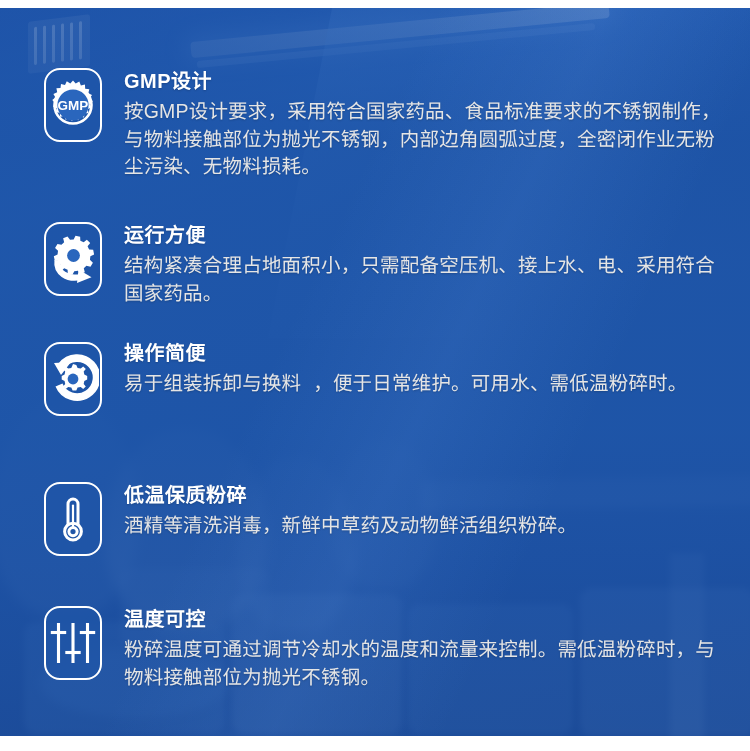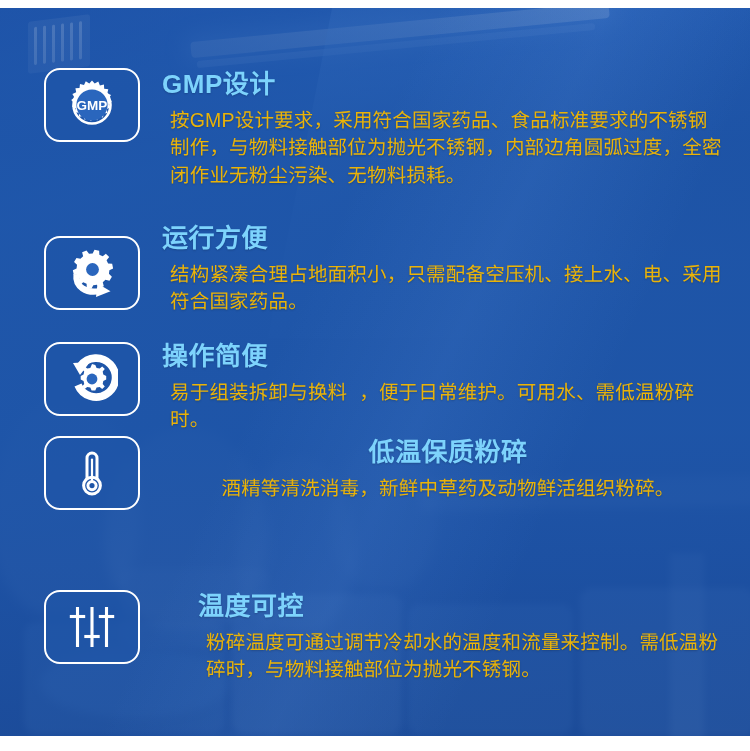--- a/index.html
+++ b/index.html
@@ -171,62 +171,62 @@
   .feature {
     position: absolute;
     left: 44px;
     width: 690px;
     display: flex;
     align-items: flex-start;
   }
 
   .icon-box {
     flex: 0 0 auto;
-    width: 96px;
+    width: 58px;
     height: 74px;
     border: 2px solid #ffffff;
     border-radius: 16px;
     background: rgba(31, 85, 168, 0.62);
     display: flex;
     align-items: center;
     justify-content: center;
     box-sizing: border-box;
   }
   .icon-box svg { display: block; }
 
   .feature-text {
     margin-left: 22px;
     padding-top: 2px;
     flex: 1 1 auto;
     min-width: 0;
   }
   .feature-title {
-    color: #7dd3fc;
-    font-size: 26px;
+    color: #ffffff;
+    font-size: 20px;
     font-weight: bold;
     line-height: 1.1;
     letter-spacing: 0.5px;
     margin: 0 0 6px 0;
     text-shadow: 0 1px 2px rgba(0,0,0,0.18);
   }
   .feature-desc {
-    color: #eab308;
+    color: #e5e5e5;
     font-size: 19.5px;
     line-height: 1.42;
-    margin: 8px;
+    margin: 0;
     letter-spacing: 0.2px;
     text-shadow: 0 1px 2px rgba(0,0,0,0.20);
   }
 
   
   .f0 { top: 68px; }
-  .f1 { top: 222px; align-items: center; }
+  .f1 { top: 222px; }
   .f2 { top: 342px; font-family: Liberation Mono, monospace; }
-  .f3 { top: 436px; text-align: center; }
-  .f4 { top: 590px; gap: 36px; }
+  .f3 { top: 482px; }
+  .f4 { top: 606px; }
 </style>
 </head>
 <body>
 
 <div id="page">
 
   <div class="bg-photo">
     <div class="layer bg-base"></div>
 
     <div class="vent">

